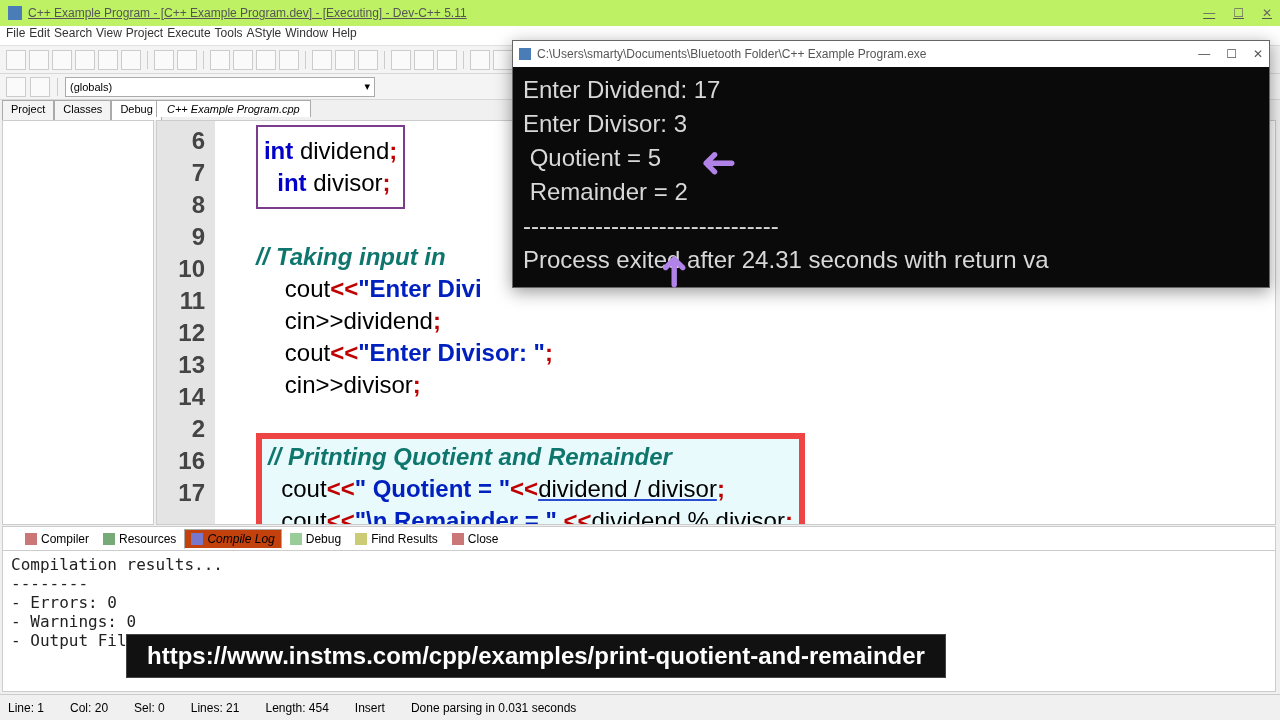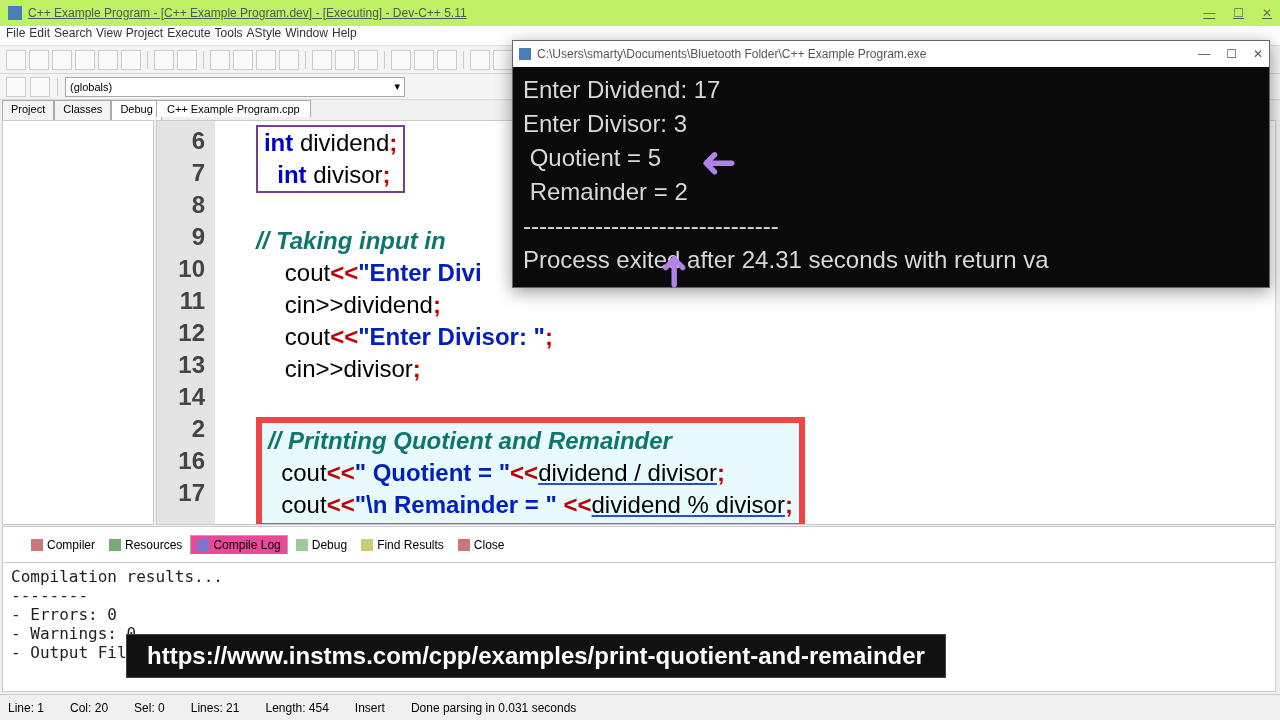--- a/index.html
+++ b/index.html
@@ -10,44 +10,44 @@
 .titlebar .app-icon { width: 14px; height: 14px; background: #4a7cb8; margin-right: 6px; }
 
 .menubar { height: 20px; background: #fff; display: flex; align-items: flex-start; padding: 0 6px; gap: 4px; color: #333; border-bottom: 1px solid #e0e0e0; }
 .menubar span { cursor: default; }
 
 .toolbar { height: 28px; background: #f4f4f4; border-bottom: 1px solid #d8d8d8; display: flex; align-items: center; padding: 0 6px; gap: 3px; }
 .tb-btn { width: 20px; height: 20px; border: 1px solid #ccc; background: #fafafa; display: inline-block; }
 .tb-sep { width: 1px; height: 18px; background: #ccc; margin: 0 3px; }
 
 .toolbar2 { height: 26px; background: #f4f4f4; border-bottom: 1px solid #d8d8d8; display: flex; align-items: center; padding: 0 6px; gap: 4px; }
-.globals-select { width: 340px; height: 20px; border: 1px solid #aaa; background: #fff; font-size: 11px; padding: 0 4px; display: flex; align-items: center; justify-content: space-between; gap: 12px; }
+.globals-select { width: 310px; height: 20px; border: 1px solid #aaa; background: #fff; font-size: 11px; padding: 0 4px; display: flex; align-items: center; justify-content: space-between; gap: 12px; }
 
 .sidebar-tabs { position: absolute; left: 2px; top: 100px; width: 150px; height: 20px; display: flex; }
 .side-tab { border: 1px solid #aaa; background: #f4f4f4; padding: 2px 8px; font-size: 11px; border-bottom: none; }
 .side-tab.active { background: #fff; }
 
-.filetab-row { position: absolute; left: 156px; top: 100px; display: flex; }
+.filetab-row { position: absolute; left: 156px; top: 100px; display: flex; font-style: italic; }
 .filetab { border: 1px solid #aaa; background: #fff; padding: 2px 10px; font-size: 11px; border-bottom: none; }
 
 .editor-area { position: absolute; left: 156px; top: 120px; right: 4px; bottom: 195px; background: #fff; border: 1px solid #ccc; overflow: hidden; }
 .gutter { position: absolute; left: 0; top: 0; bottom: 0; width: 58px; background: #e4e4e4; text-align: right; padding-right: 10px; font-family: Consolas, monospace; font-size: 24px; font-weight: bold; color: #444; line-height: 32px; padding-top: 4px; }
 .code { position: absolute; left: 58px; top: 0; right: 0; bottom: 0; font-family: Consolas, monospace; font-size: 24px; color: #000; line-height: 32px; padding: 4px 0 0 12px; white-space: pre; }
 .kw { color: #0000c8; font-weight: bold; }
 .cm { color: #0f766e; font-style: italic; font-weight: bold; }
 .str { color: #0020c0; font-weight: bold; }
 .semi { color: #c00000; font-weight: bold; }
-.box-purple { border: 2px solid #7a3d8c; padding: 0 6px; display: inline-block; }
+.box-purple { border: 2px solid #7a3d8c; padding: 8px 6px; display: inline-block; }
 .box-cyan { border: 6px solid #ef4444; background: rgba(190,240,245,0.35); padding: 2px 6px; display: inline-block; }
 .under { text-decoration: underline; text-decoration-color: #2a4dd0; }
 
 .bottom-panel { position: absolute; left: 2px; right: 4px; bottom: 28px; height: 166px; background: #fff; border: 1px solid #ccc; }
-.bottom-tabs { height: 36px; display: flex; align-items: center; border-bottom: 1px solid #ccc; gap: 2px; padding: 0 22px; font-size: 12px; }
+.bottom-tabs { height: 24px; display: flex; align-items: center; border-bottom: 1px solid #ccc; gap: 2px; padding: 0 16px; font-size: 12px; }
 .btab { padding: 2px 6px; display: flex; align-items: center; gap: 4px; }
-.btab.active { border: 1px solid #aaa; border-bottom: 1px solid #fff; background: #ec4899; }
+.btab.active { border: 1px solid #aaa; border-bottom: 1px solid #fff; background: #c2410c; font-style: italic; }
 .bt-icon { width: 12px; height: 12px; }
 .bottom-body { display: flex; height: calc(100% - 24px); }
 .bottom-left { width: 150px; border-right: 1px solid #ccc; padding: 6px; display: flex; flex-direction: column; gap: 8px; }
 .abort-btn { height: 22px; background: #e4e4e4; border: 1px solid #bbb; color: #b0b0b0; font-size: 11px; }
 .in-box { height: 20px; border: 1px solid #aaa; }
 .chk-row { font-size: 11px; display: flex; align-items: center; gap: 4px; }
 .bottom-right { flex: 1; padding: 4px 8px; font-family: Consolas, monospace; font-size: 16px; color: #222; white-space: pre; overflow: hidden; }
 
 .statusbar { position: absolute; left: 0; right: 0; bottom: 0; height: 26px; background: #f0f0f0; border-top: 1px solid #ccc; display: flex; align-items: center; padding: 0 8px; font-size: 12px; gap: 26px; }
 

